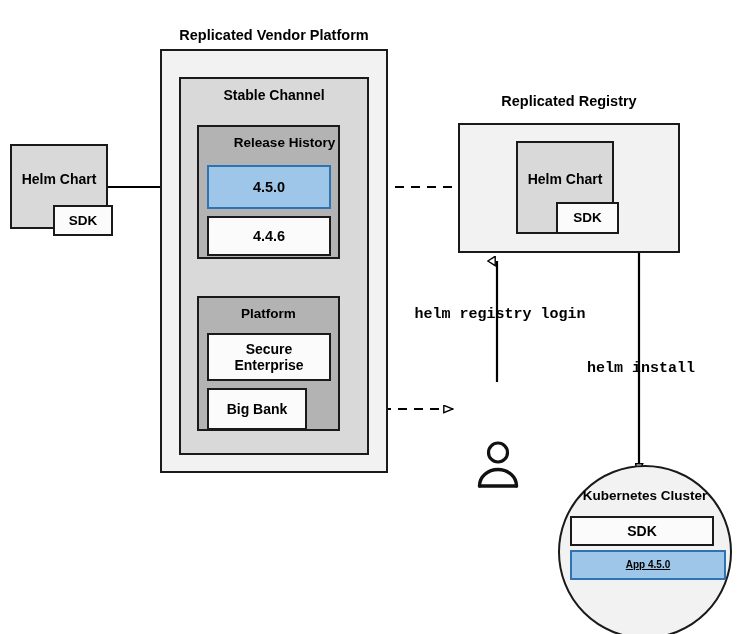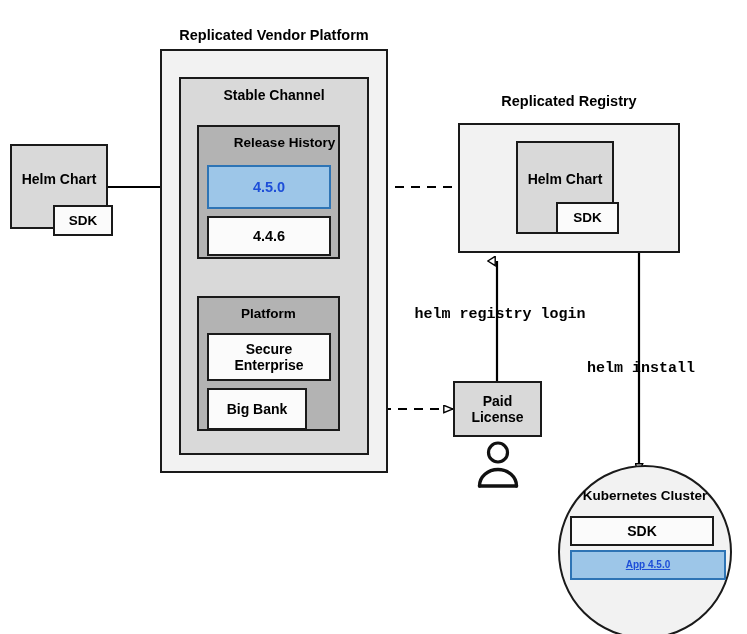--- a/index.html
+++ b/index.html
@@ -32,21 +32,21 @@
     justify-content: center;
     text-align: center;
     font-weight: bold;
     line-height: 1.15;
   }
   .fill-lightest { background: #f2f2f2; }
   .fill-light    { background: #d9d9d9; }
   .fill-mid      { background: #b3b3b3; }
   .fill-white    { background: #fbfbfb; }
   .fill-blue     { background: #9dc6e8; border-color: #2e74b5; }
-  .blue-text     { color: #1d4ed8; }
+  .blue-text     { color: #000000; }
 
   
   .titled {
     align-items: flex-start;
     justify-content: center;
   }
   .titled > .ttl {
     margin-top: 8px;
     font-size: 14px;
     font-weight: bold;
@@ -179,24 +179,20 @@
     <span style="margin-bottom:16px;">Helm Chart</span>
   </div>
   <div class="box fill-white" style="left:556px; top:189px; width:63px; height:32px; font-size:13.5px;">
     <span>SDK</span>
   </div>
 
   <div class="cmd" style="left:400px; top:293px; width:200px;font-family:Liberation Mono, monospace;">helm registry login</div>
 
   <div class="cmd" style="left:576px; top:347px; width:130px;">helm install</div>
 
-  <div class="box fill-light" style="left:453px; top:368px; width:89px; height:56px; font-size:14px;">
-    <span style="white-space:pre-line;">Paid
-License</span>
-  </div>
 
   <svg style="position:absolute; left:470px; top:428px;" width="56" height="48" viewBox="0 0 56 48">
     <circle cx="28" cy="11.5" r="9.5" fill="#ffffff" stroke="#111111" stroke-width="3.2"></circle>
     <path d="M9.5,45 a18.5,16.5 0 0 1 37,0" fill="#ffffff" stroke="#111111" stroke-width="3.4" stroke-linecap="round"></path>
     <line x1="9.5" y1="45" x2="46.5" y2="45" stroke="#111111" stroke-width="3.4" stroke-linecap="round"></line>
   </svg>
 
 
   <div class="circle" style="left:558px; top:452px; width:174px; height:174px;"></div>
 

